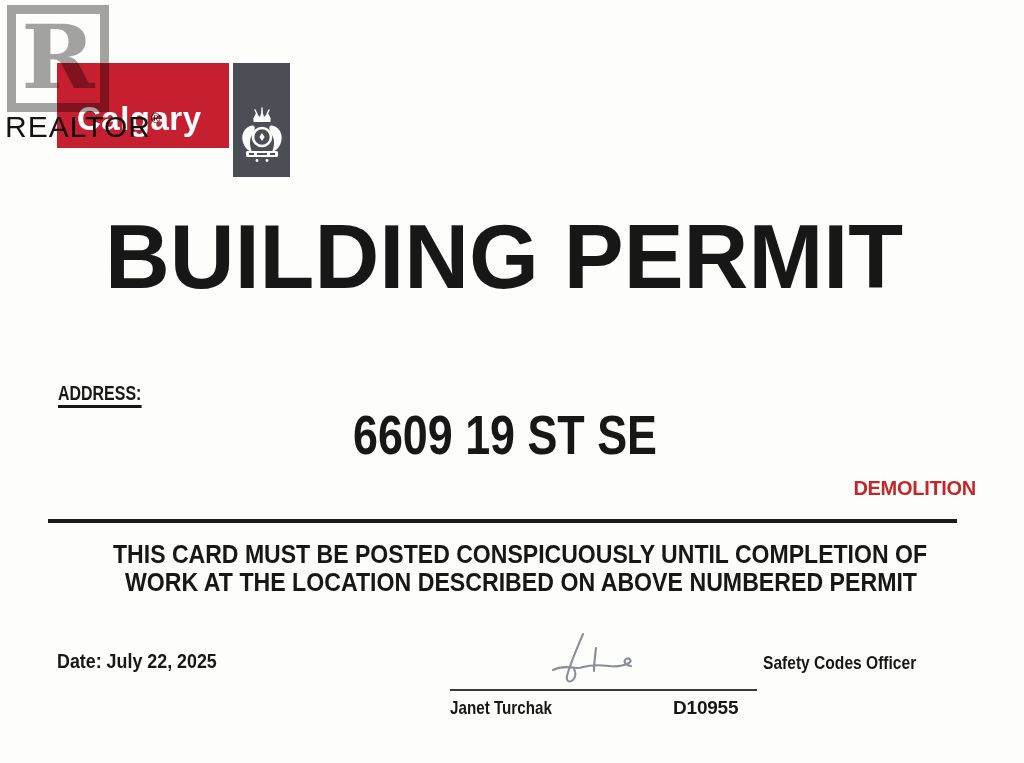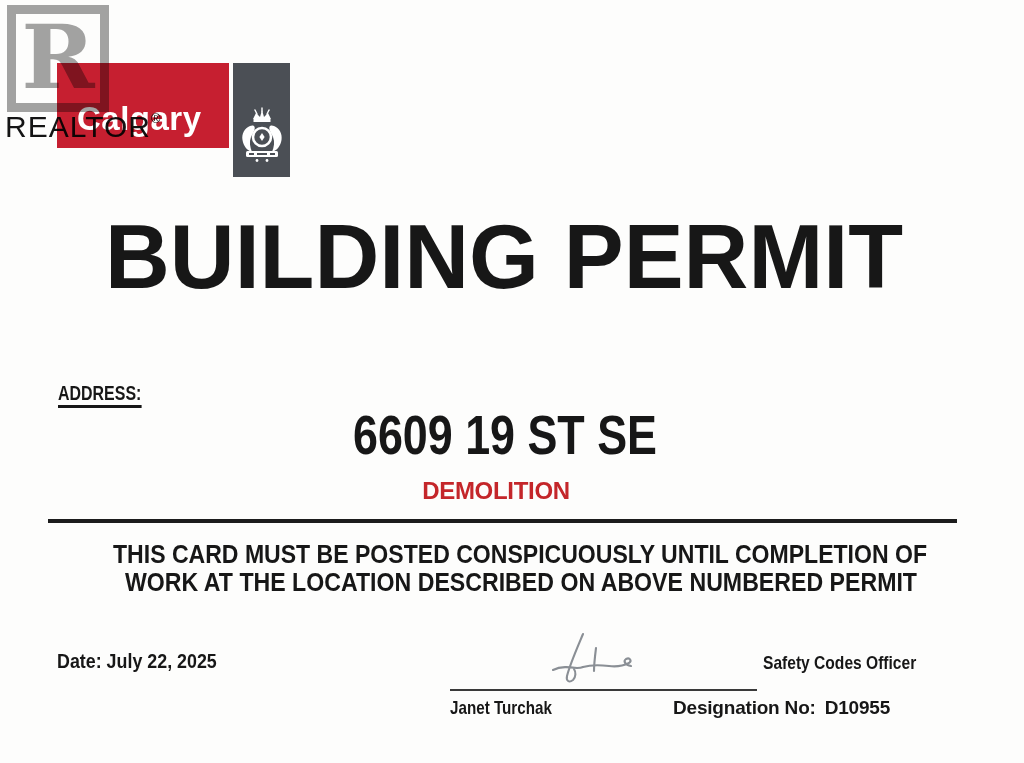--- a/index.html
+++ b/index.html
@@ -38,22 +38,22 @@
   .title-svg{position:absolute;left:105px;top:207px;}
   svg text{font-family:"Liberation Sans",sans-serif;font-weight:bold;fill:#171717;}
   
   .address-label{
     position:absolute;left:58px;top:381px;font-size:21px;font-weight:bold;white-space:nowrap;
     transform:scaleX(.76);transform-origin:left center;
   }
   .address-label span{border-bottom:3px solid #171717;padding-bottom:1px;}
   .address-svg{position:absolute;left:350px;top:400px;}
   .demolition{
-    position:absolute;left:8px;width:976px;top:477px;text-align:center;
-    font-size:24px;font-weight:bold;color:#c4262a;letter-spacing:-.3px;
+    position:absolute;left:0;width:976px;top:477px;text-align:right;
+    font-size:20px;font-weight:bold;color:#c4262a;letter-spacing:-.3px;
   }
   
   .divider{position:absolute;left:48px;top:519px;width:909px;height:4px;background:#1c1c1c;}
   .notice-svg{position:absolute;left:0;top:535px;}
   
   .date-row{
     position:absolute;left:57px;top:649px;font-size:21px;font-weight:bold;white-space:nowrap;
     transform:scaleX(.85);transform-origin:left center;
   }
   .officer-title{
@@ -139,17 +139,16 @@
       <path d="M40,4 C35,16 27,34 24,46 C23,51 26,53 30,50 C33,47 33,42 31,39"></path>
       <path d="M10,40 C18,36 26,37 34,38 C36,38 38,38 40,37"></path>
       <path d="M53,18 C52,26 51,36 51,41"></path>
       <path d="M40,37 C50,34 58,35 66,36 C74,37 80,36 86,33 C89,31 87,27 83,29 C80,31 82,35 88,36"></path>
     </g>
   </svg>
   <div class="officer-title">Safety Codes Officer</div>
   <div class="sig-line"></div>
   <div class="officer-name">Janet Turchak</div>
   <div class="designation-row">
-    <span>Designation No:</span>
     <span>D10955</span>
   </div>
 
 </div>
 
 </body></html>

